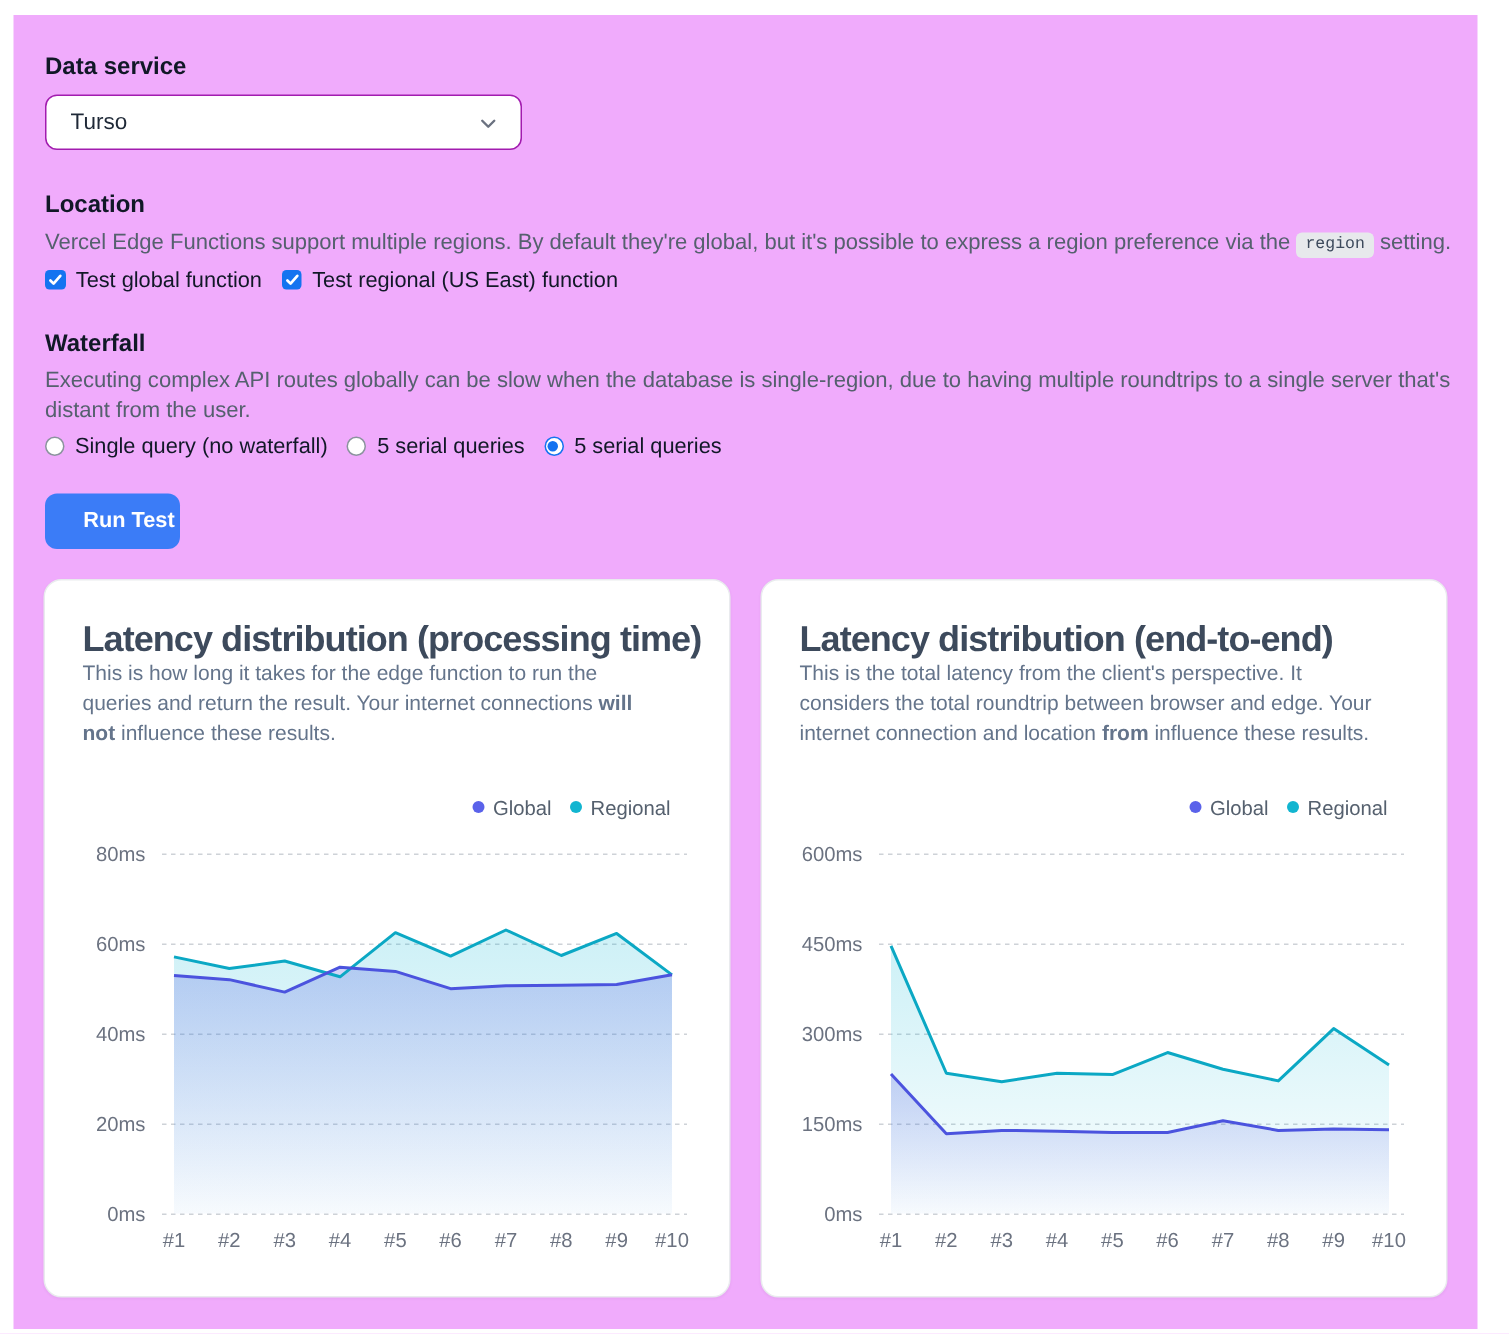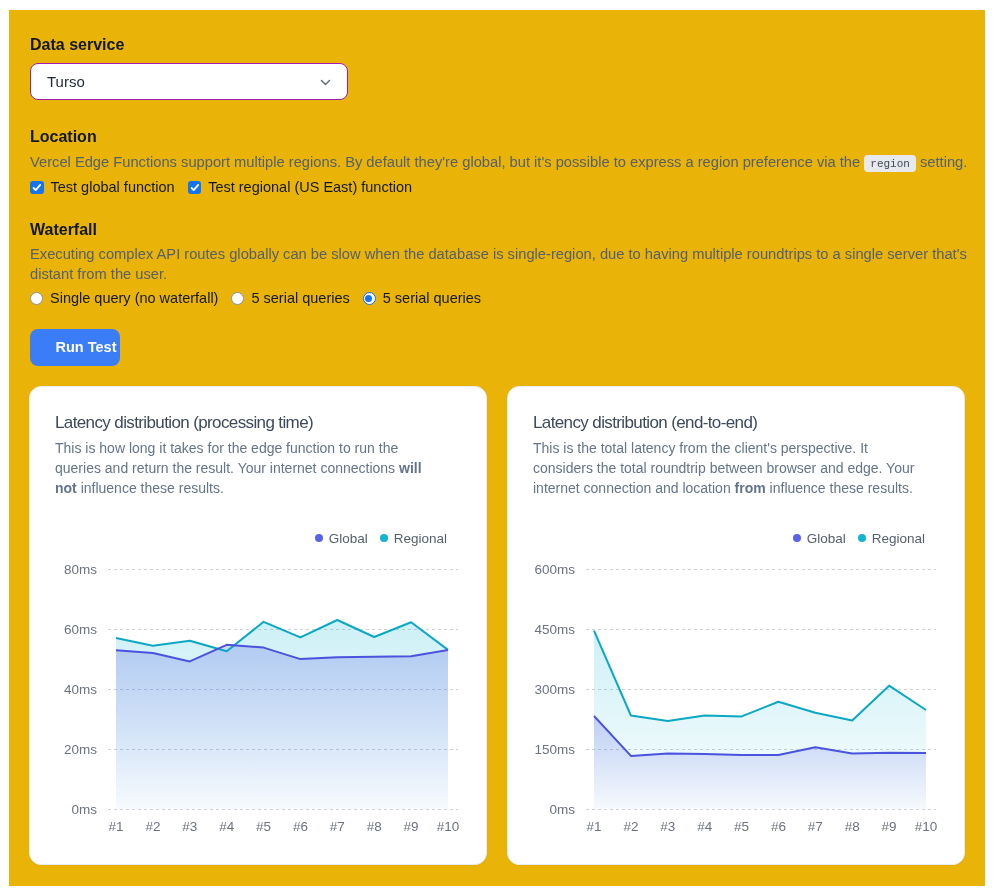--- a/index.html
+++ b/index.html
@@ -1,17 +1,17 @@
 <!DOCTYPE html>
 <html><head>
 <meta charset="utf-8">
 <style>
   * { margin:0; padding:0; box-sizing:border-box; }
   html,body { width:1006px; height:889px; background:#fff; font-family:"Liberation Sans", sans-serif; }
-  .wrap { position:absolute; left:9px; top:10px; width:976px; height:876px; background:#eab308; }
+  .wrap { position:absolute; left:9px; top:10px; width:976px; height:876px; background:#f0abfc; }
   .abs { position:absolute; }
   h2 { font-size:16px; font-weight:700; color:#111827; }
   .para { font-size:14.7px; color:#55606e; }
   .select { position:absolute; left:21px; top:53px; width:318px; height:37px; background:#fff;
             border:1px solid #a21caf; border-radius:8px; }
   .select .txt { position:absolute; left:16px; top:9px; font-size:15px; color:#1f2937; }
   .cb { display:inline-block; width:13.5px; height:13.5px; background:#1473f0; border-radius:3px;
         vertical-align:-2px; position:relative; }
   .cb svg { position:absolute; left:1px; top:1px; }
   .cblabel { font-size:14.5px; color:#111827;margin-top:42px; }
@@ -20,21 +20,21 @@
   .radio.on { border:1.4px solid #1473f0; position:relative; }
   .radio.on::after { content:""; position:absolute; left:1.6px; top:1.6px; width:7px; height:7px;
            border-radius:50%; background:#1473f0; }
   .btn { position:absolute; left:21px; top:319px; width:90px; height:37px; background:#3b7cf7;
          border-radius:8px; color:#fff; font-size:14.5px; font-weight:700; text-align:center;
          line-height:37px;padding-left:22px; }
   .card { position:absolute; top:376px; width:458px; height:479px; background:#fff;
           border:1px solid #e9ebee; border-radius:12px; box-shadow:0 1px 2px rgba(0,0,0,0.04); }
   .card.left { left:20px; }
   .card.right { left:498px; }
-  .ctitle { position:absolute; left:25px; top:26px; font-size:17px; letter-spacing:-0.62px; font-weight:400; color:#3d4a5c; }
+  .ctitle { position:absolute; left:25px; top:26px; font-size:24px; letter-spacing:-0.62px; font-weight:700; color:#3d4a5c; }
   .cpara { position:absolute; left:25px; top:51px; width:392px; font-size:14px; line-height:20px; color:#64748b; }
   .legend { position:absolute; right:39px; top:144px; font-size:13.5px; color:#55606e; }
   .legend .dot { display:inline-block; width:8px; height:8px; border-radius:50%; vertical-align:1px; }
   .legend .ltxt { margin-left:6px; }
   .legend .d1 { background:#5a62ea; }
   .legend .d2 { background:#12b5d0; margin-left:12px; }
   code.k { position:relative; top:-1px; font-family:"Liberation Mono", monospace; font-size:11px; background:#e7e9ec;
            border-radius:4px; padding:2.5px 6px; color:#3d4a5c; }
 </style>
 </head>

